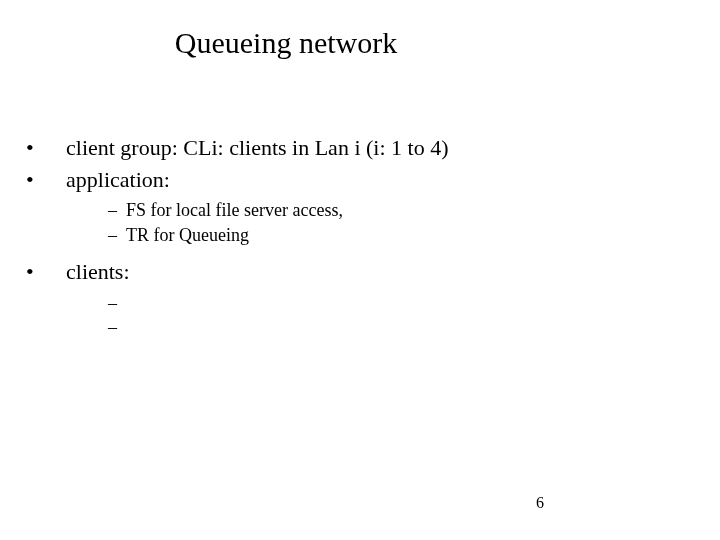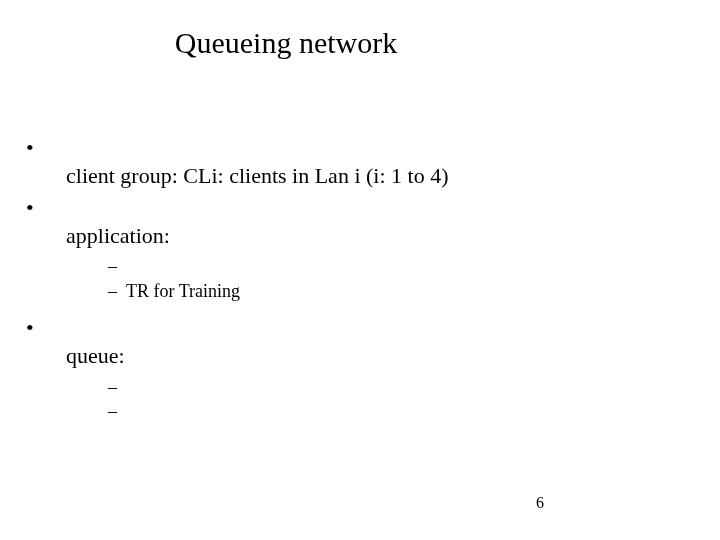--- a/index.html
+++ b/index.html
@@ -43,21 +43,20 @@
   }
   .bullet-dot {
     width: 44px;
     flex: 0 0 44px;
     text-align: left;
     padding-left: 4px;
     box-sizing: border-box;
   }
   .lvl1-text {
     flex: 1;
-    margin-top: 28px;
   }
   .sublist {
     padding-left: 86px;
     font-size: 18px;
     margin-top: 6px;
     margin-bottom: 12px;
   }
   .lvl2 {
     display: flex;
     margin-bottom: 2px;
@@ -88,30 +87,31 @@
       <div class="lvl1-text">client group: CLi: clients in Lan i (i: 1 to 4)</div>
     </div>
 
     <div class="lvl1">
       <div class="bullet-dot">•</div>
       <div class="lvl1-text">application:</div>
     </div>
     <div class="sublist">
       <div class="lvl2">
         <div class="dash">–</div>
+        <div>FS for local file server access,</div>
       </div>
       <div class="lvl2">
         <div class="dash">–</div>
-        <div>TR for Training</div>
+        <div>TR for Queueing</div>
       </div>
     </div>
 
     <div class="lvl1">
       <div class="bullet-dot">•</div>
-      <div class="lvl1-text">queue:</div>
+      <div class="lvl1-text">clients:</div>
     </div>
     <div class="sublist">
       <div class="lvl2">
         <div class="dash">–</div>
       </div>
       <div class="lvl2">
         <div class="dash">–</div>
       </div>
     </div>
 

